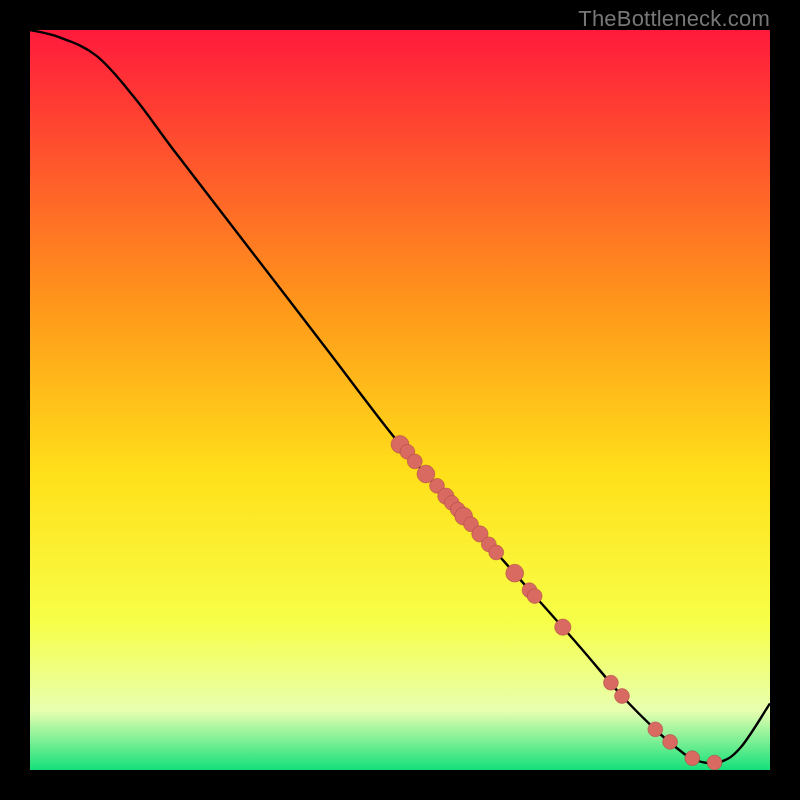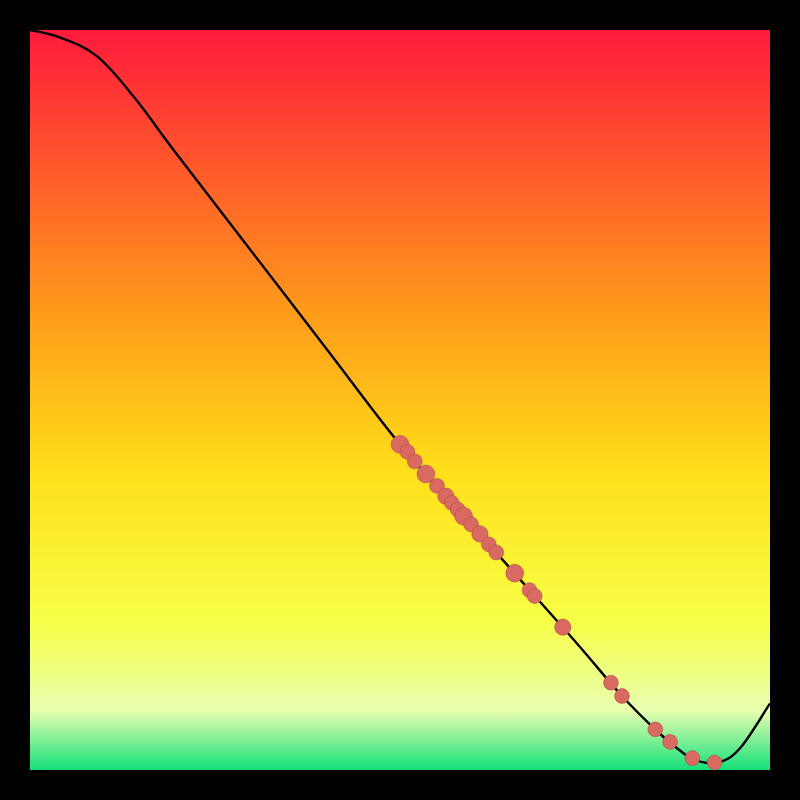--- a/index.html
+++ b/index.html
@@ -31,20 +31,21 @@
     color: #777;
     font-size: 22px;
     letter-spacing: 0.2px;
   }
   svg { display: block; }
 </style>
 </head>
 <body>
 
 <div class="frame">
+  <div class="attribution">TheBottleneck.com</div>
   <div class="plot">
     <svg id="chart-svg" width="740" height="740" viewBox="0 0 740 740" preserveAspectRatio="none">
       <defs>
         <linearGradient id="bg-grad" x1="0" y1="0" x2="0" y2="1">
           <stop id="g0" offset="0%" stop-color="#ff1a3c"></stop>
           <stop id="g1" offset="38%" stop-color="#ff9a1a"></stop>
           <stop id="g2" offset="60%" stop-color="#ffe01a"></stop>
           <stop id="g3" offset="80%" stop-color="#f7ff48"></stop>
           <stop id="g4" offset="92%" stop-color="#e8ffb0"></stop>
           <stop id="g5" offset="100%" stop-color="#14e07a"></stop>

